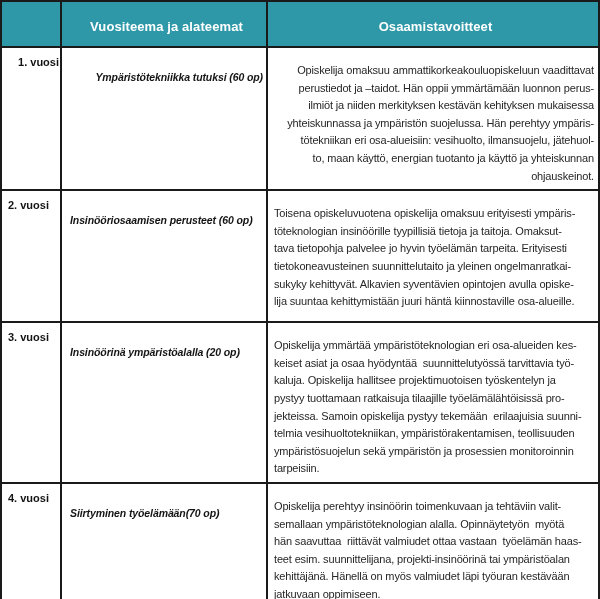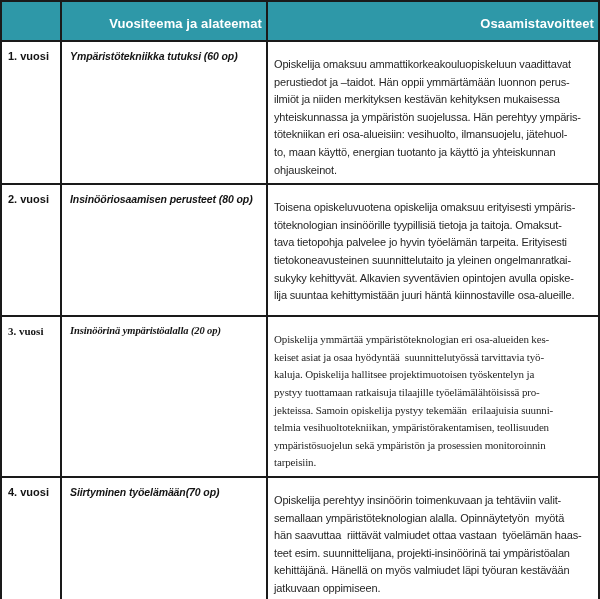--- a/index.html
+++ b/index.html
@@ -29,43 +29,43 @@
     border: 2px solid var(--border-color, #1a1a1a);
     vertical-align: top;
     box-sizing: border-box;
     overflow: hidden;
   }
   thead th {
     background: var(--header-bg, #2E98A8);
     color: var(--header-text, #ffffff);
     font-size: 13px;
     font-weight: bold;
-    text-align: right;
+    text-align: center;
     vertical-align: middle;
     padding: 4px 4px 0 9px;
-    height: 40px;
+    height: 46px;
     letter-spacing: 0.1px;
   }
-  tr.r1 { height: 134px; }
+  tr.r1 { height: 134px; text-align: right; }
   tr.r2 { height: 132px; }
-  tr.r3 { height: 156px; font-family: Liberation Serif, serif; }
+  tr.r3 { height: 156px; }
   tr.r4 { height: 85px; }
   td.year {
     font-weight: bold;
     font-size: 11px;
     color: #141414;
     padding: 8px 1px 0 6px;
     white-space: nowrap;
   }
   td.theme {
     font-weight: bold;
     font-style: italic;
     font-size: 10.5px;
     color: #141414;
-    padding: 8px 3px 0 8px;
+    padding: 23px 3px 0 8px;
     letter-spacing: -0.1px;
     white-space: nowrap;
   }
   td.obj {
     font-size: 11px;
     color: #262626;
     line-height: 17.6px;
     padding: 14px 4px 4px 6px;
     letter-spacing: -0.15px;
     white-space: pre;
@@ -95,21 +95,21 @@
         <td class="obj">Opiskelija omaksuu ammattikorkeakouluopiskeluun vaadittavat
 perustiedot ja –taidot. Hän oppii ymmärtämään luonnon perus-
 ilmiöt ja niiden merkityksen kestävän kehityksen mukaisessa
 yhteiskunnassa ja ympäristön suojelussa. Hän perehtyy ympäris-
 tötekniikan eri osa-alueisiin: vesihuolto, ilmansuojelu, jätehuol-
 to, maan käyttö, energian tuotanto ja käyttö ja yhteiskunnan
 ohjauskeinot.</td>
       </tr>
       <tr class="r2">
         <td class="year">2. vuosi</td>
-        <td class="theme">Insinööriosaamisen perusteet (80 op)</td>
+        <td class="theme">Insinööriosaamisen perusteet (60 op)</td>
         <td class="obj">Toisena opiskeluvuotena opiskelija omaksuu erityisesti ympäris-
 töteknologian insinöörille tyypillisiä tietoja ja taitoja. Omaksut-
 tava tietopohja palvelee jo hyvin työelämän tarpeita. Erityisesti
 tietokoneavusteinen suunnittelutaito ja yleinen ongelmanratkai-
 sukyky kehittyvät. Alkavien syventävien opintojen avulla opiske-
 lija suuntaa kehittymistään juuri häntä kiinnostaville osa-alueille.</td>
       </tr>
       <tr class="r3">
         <td class="year">3. vuosi</td>
         <td class="theme">Insinöörinä ympäristöalalla (20 op)</td>

